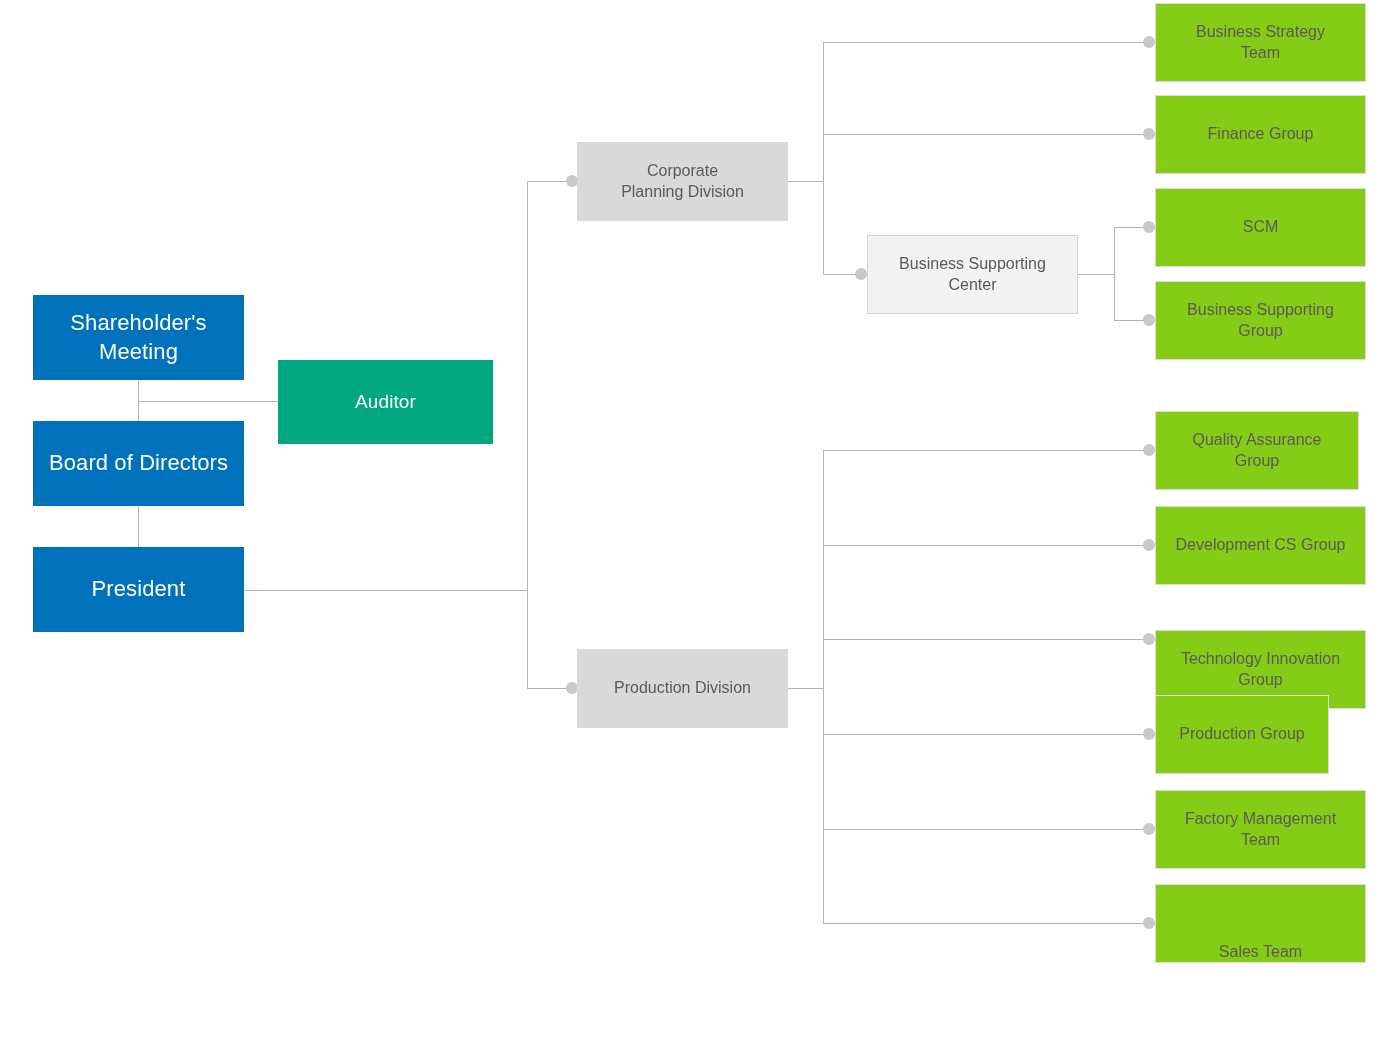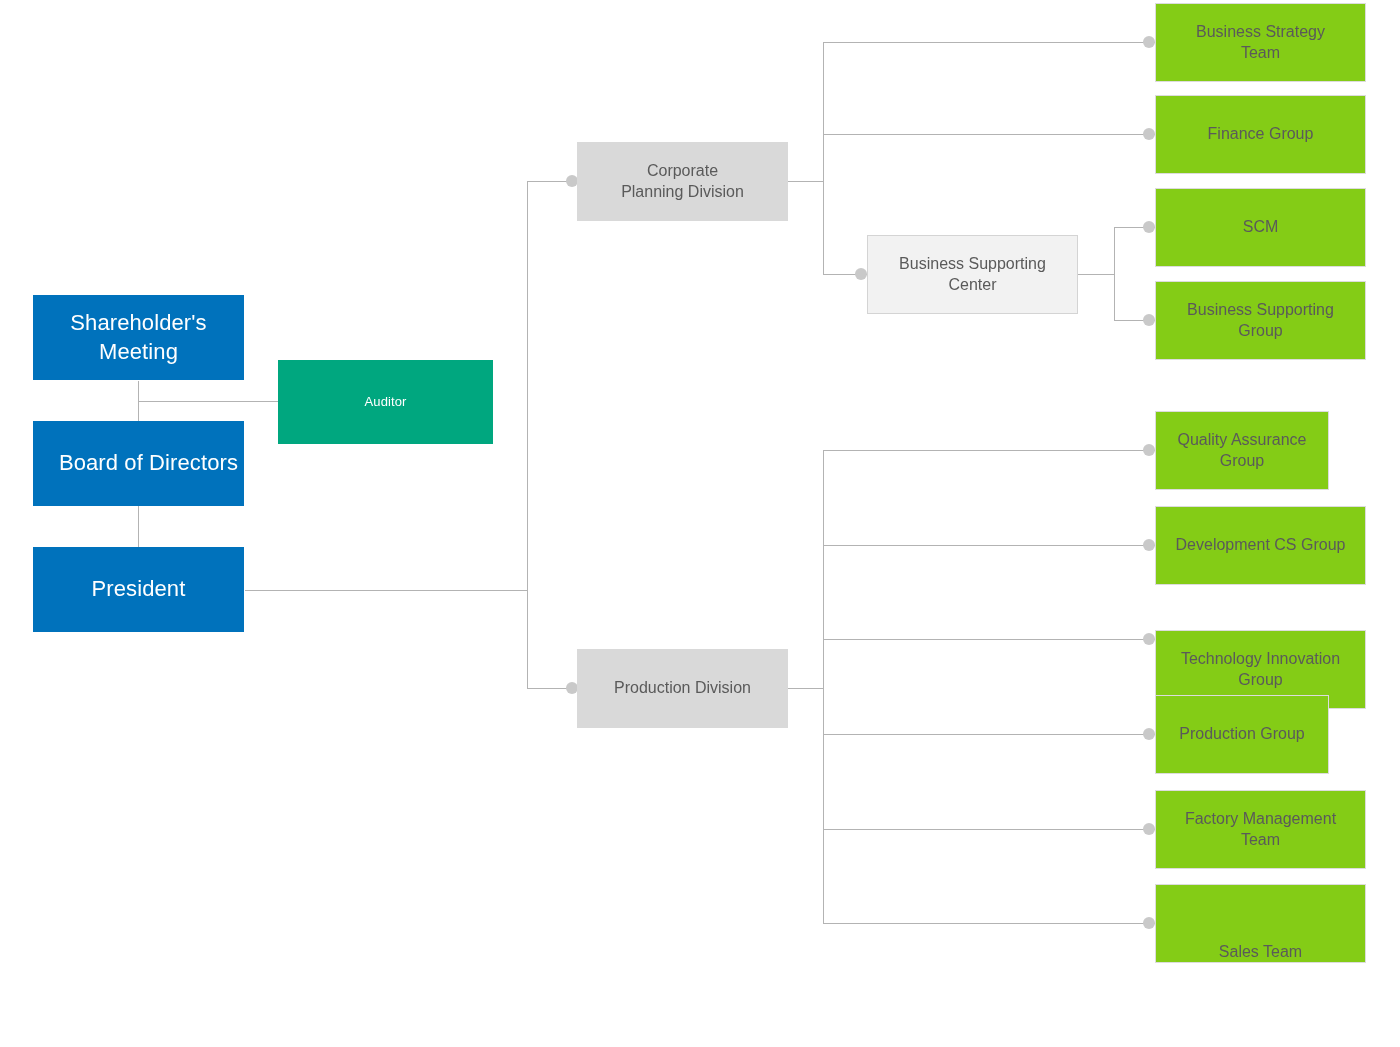--- a/index.html
+++ b/index.html
@@ -39,21 +39,21 @@
   .node.level-root {
     background: #0072bc;
     color: #ffffff;
     font-size: 22px;
     letter-spacing: 0.1px;
   }
   
   .node.level-audit {
     background: #00a77f;
     color: #ffffff;
-    font-size: 13px;
+    font-size: 19px;
     letter-spacing: 0.1px;
   }
   
   .node.level-division {
     background: #d9d9d9;
     color: #5a5a5a;
     font-size: 16px;
   }
   
   .node.level-center {
@@ -146,21 +146,21 @@
 
   <div class="node level-root" style="left:33px; top:295px; width:211px; height:85px;">
     <span class="node-label">Shareholder's
 Meeting</span>
   </div>
 
   <div class="node level-audit" style="left:278px; top:360px; width:215px; height:84px;">
     <span class="node-label">Auditor</span>
   </div>
 
-  <div class="node level-root" style="left:33px; top:421px; width:211px; height:85px;text-align:right;">
+  <div class="node level-root" style="left:33px; top:421px; width:211px; height:85px;">
     <span class="node-label">Board of Directors</span>
   </div>
 
   <div class="node level-root" style="left:33px; top:547px; width:211px; height:85px;">
     <span class="node-label">President</span>
   </div>
 
   <div class="node level-division" style="left:577px; top:142px; width:211px; height:79px;">
     <span class="node-label">Corporate
 Planning Division</span>
@@ -186,21 +186,21 @@
 
   <div class="node level-leaf" style="left:1155px; top:188px; width:211px; height:79px;">
     <span class="node-label">SCM</span>
   </div>
 
   <div class="node level-leaf" style="left:1155px; top:281px; width:211px; height:79px;">
     <span class="node-label">Business Supporting
 Group</span>
   </div>
 
-  <div class="node level-leaf" style="left:1155px; top:411px; width:174px; height:79px;">
+  <div class="node level-leaf" style="left:1155px; top:411px; width:204px; height:79px;">
     <span class="node-label">Quality Assurance
 Group</span>
   </div>
 
   <div class="node level-leaf" style="left:1155px; top:506px; width:211px; height:79px;">
     <span class="node-label">Development CS Group</span>
   </div>
 
   <div class="node level-leaf" style="left:1155px; top:600px; width:211px; height:79px;margin-top:30px;">
     <span class="node-label">Technology Innovation

